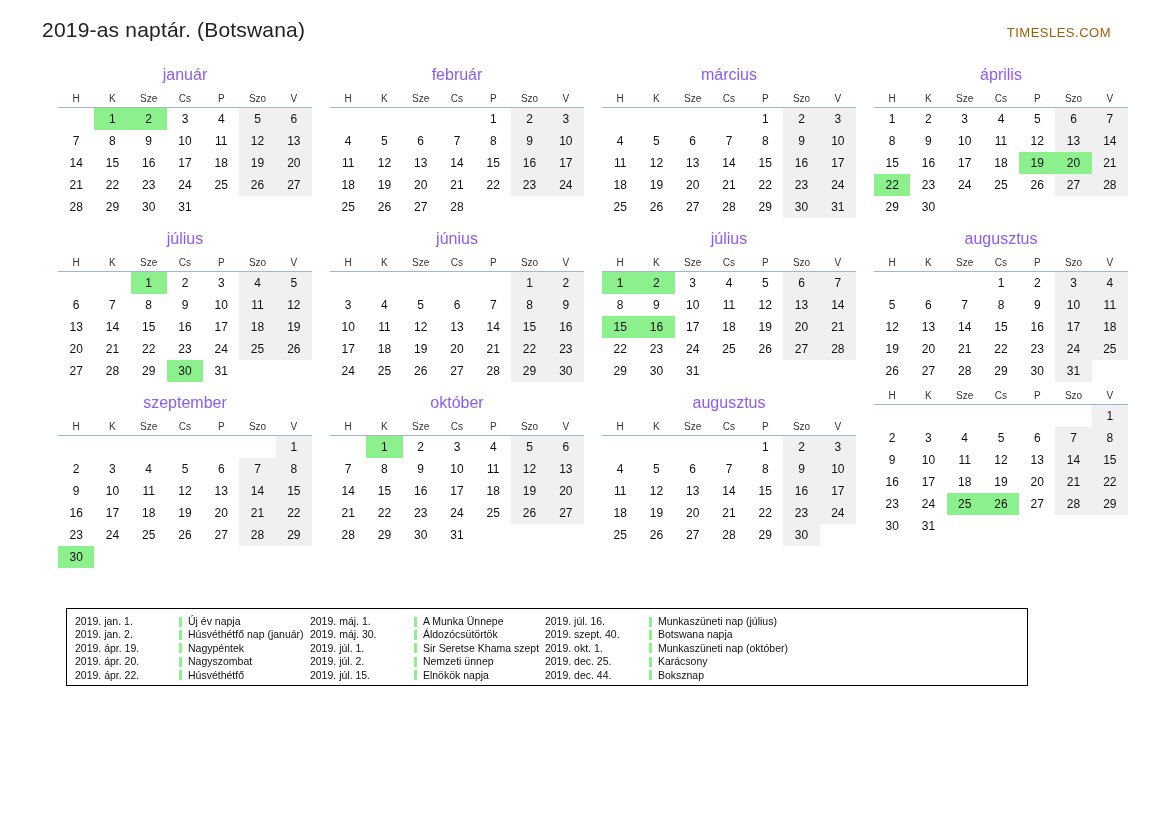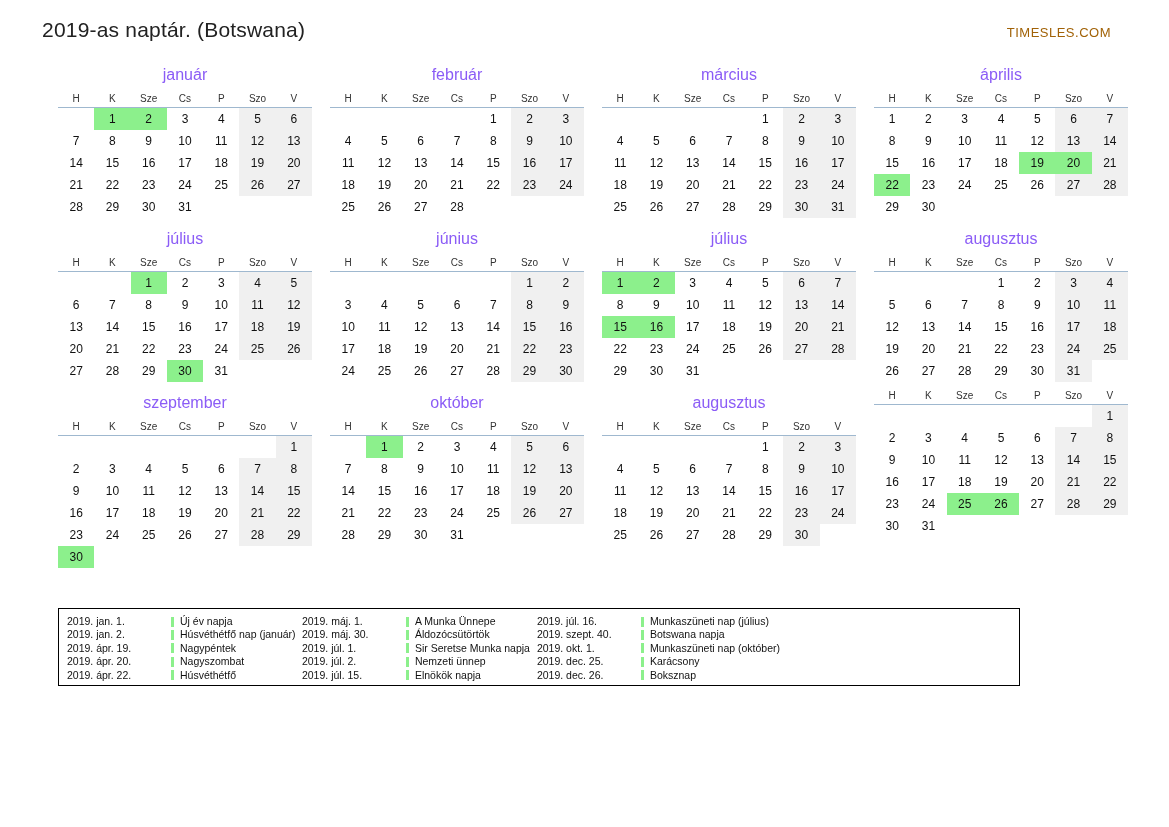--- a/index.html
+++ b/index.html
@@ -82,21 +82,21 @@
     background: #f0f0f0;
   }
   td.hol {
     background: #8cf08c;
   }
   td.empty {
     background: transparent;
   }
   .legend {
     position: absolute;
-    left: 58px;
+    left: 66px;
     top: 608px;
     width: 962px;
     height: 78px;
     border: 1px solid #000;
     box-sizing: border-box;
     display: grid;
     grid-template-columns: repeat(4, 1fr);
     padding: 6px 4px 4px 8px;
   }
   .legend-col {
@@ -948,21 +948,21 @@
           <span class="legend-name">A Munka Ünnepe</span>
         </div>
         <div class="legend-row">
           <span class="legend-date">2019. máj. 30.</span>
           <span class="legend-bar"></span>
           <span class="legend-name">Áldozócsütörtök</span>
         </div>
         <div class="legend-row">
           <span class="legend-date">2019. júl. 1.</span>
           <span class="legend-bar"></span>
-          <span class="legend-name">Sir Seretse Munka napja</span>
+          <span class="legend-name">Sir Seretse Khama szept</span>
         </div>
         <div class="legend-row">
           <span class="legend-date">2019. júl. 2.</span>
           <span class="legend-bar"></span>
           <span class="legend-name">Nemzeti ünnep</span>
         </div>
         <div class="legend-row">
           <span class="legend-date">2019. júl. 15.</span>
           <span class="legend-bar"></span>
           <span class="legend-name">Elnökök napja</span>
@@ -983,20 +983,20 @@
           <span class="legend-date">2019. okt. 1.</span>
           <span class="legend-bar"></span>
           <span class="legend-name">Munkaszüneti nap (október)</span>
         </div>
         <div class="legend-row">
           <span class="legend-date">2019. dec. 25.</span>
           <span class="legend-bar"></span>
           <span class="legend-name">Karácsony</span>
         </div>
         <div class="legend-row">
-          <span class="legend-date">2019. dec. 26.</span>
+          <span class="legend-date">2019. dec. 44.</span>
           <span class="legend-bar"></span>
           <span class="legend-name">Boksznap</span>
         </div>
       </div>
     </div>
 
 </div>
 
 </body></html>

